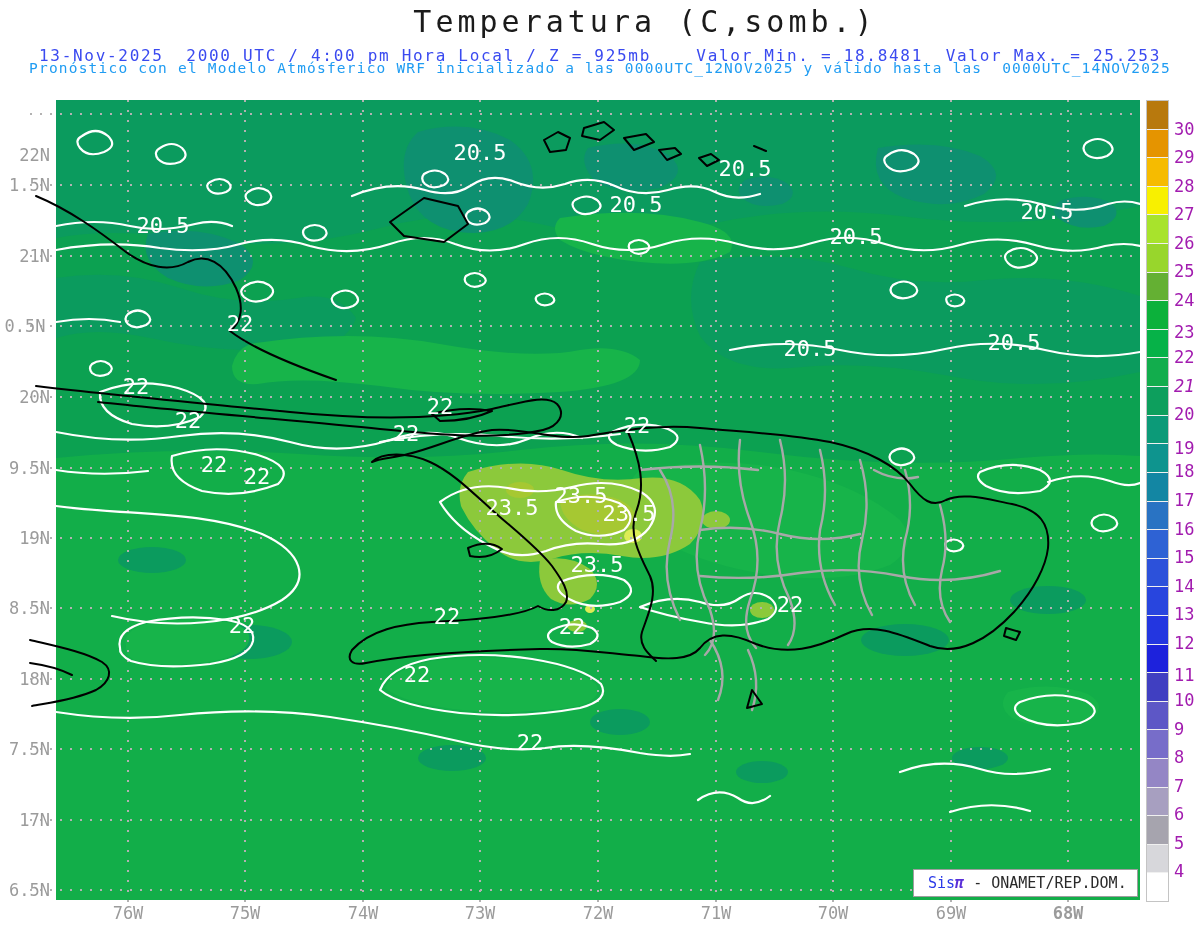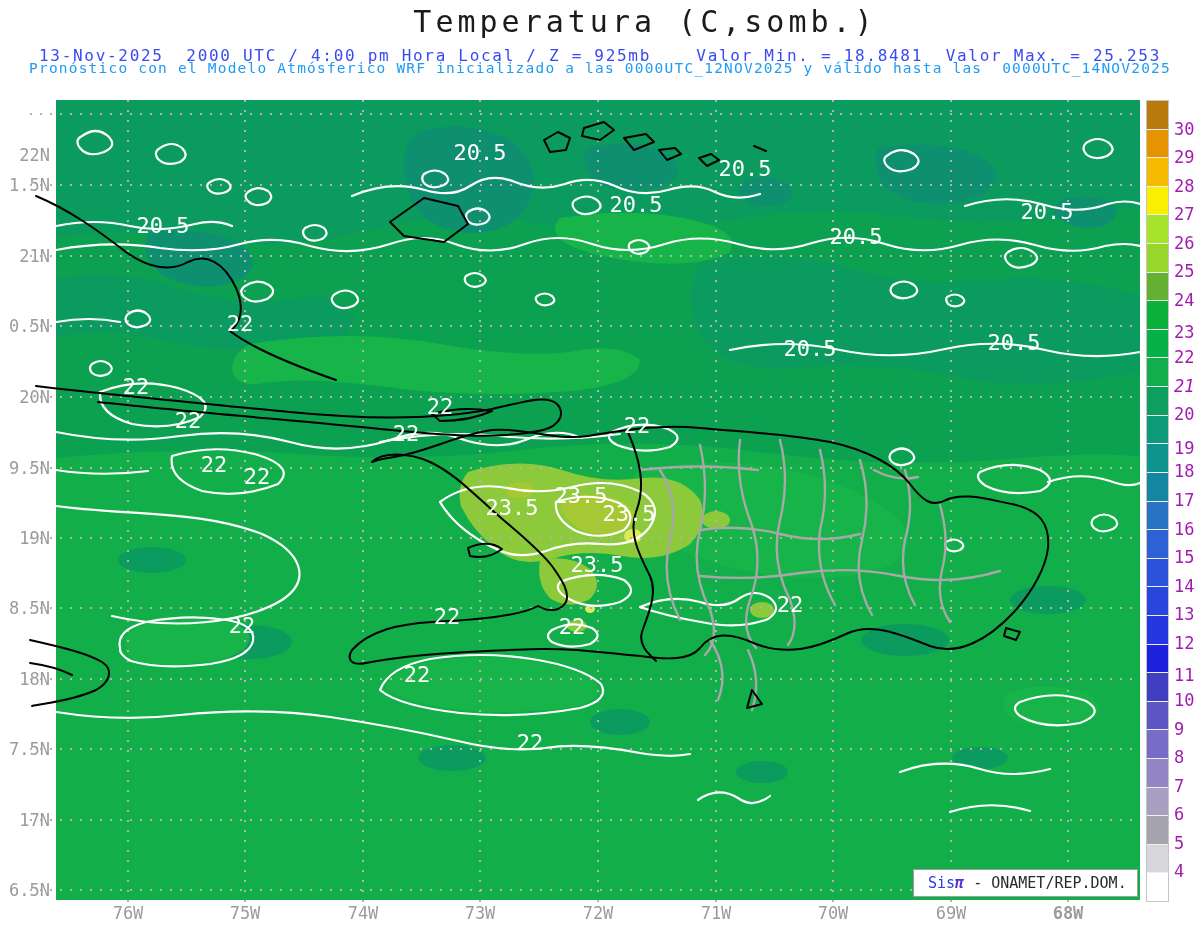--- a/index.html
+++ b/index.html
@@ -201,21 +201,21 @@
         <text x="581" y="503" class="clab">23.5</text>
         <text x="629" y="521" class="clab">23.5</text>
         <text x="597" y="572" class="clab">23.5</text>
       </g>
   </svg>
 
   <div id="lat-labels">
       <div class="lat-lab" style="top: 104px; margin-top: 41px;">22N</div>
       <div class="lat-lab" style="top: 175px;">1.5N</div>
       <div class="lat-lab" style="top: 246px;">21N</div>
-      <div class="lat-lab" style="top: 316px;">0.5N</div>
+      <div class="lat-lab" style="top: 316px; text-align: center;">0.5N</div>
       <div class="lat-lab" style="top: 387px;">20N</div>
       <div class="lat-lab" style="top: 458px;">9.5N</div>
       <div class="lat-lab" style="top: 528px;">19N</div>
       <div class="lat-lab" style="top: 598px;">8.5N</div>
       <div class="lat-lab" style="top: 669px;">18N</div>
       <div class="lat-lab" style="top: 739px;">7.5N</div>
       <div class="lat-lab" style="top: 810px;">17N</div>
       <div class="lat-lab" style="top: 880px;">6.5N</div>
     </div>
   <div id="lon-labels">

